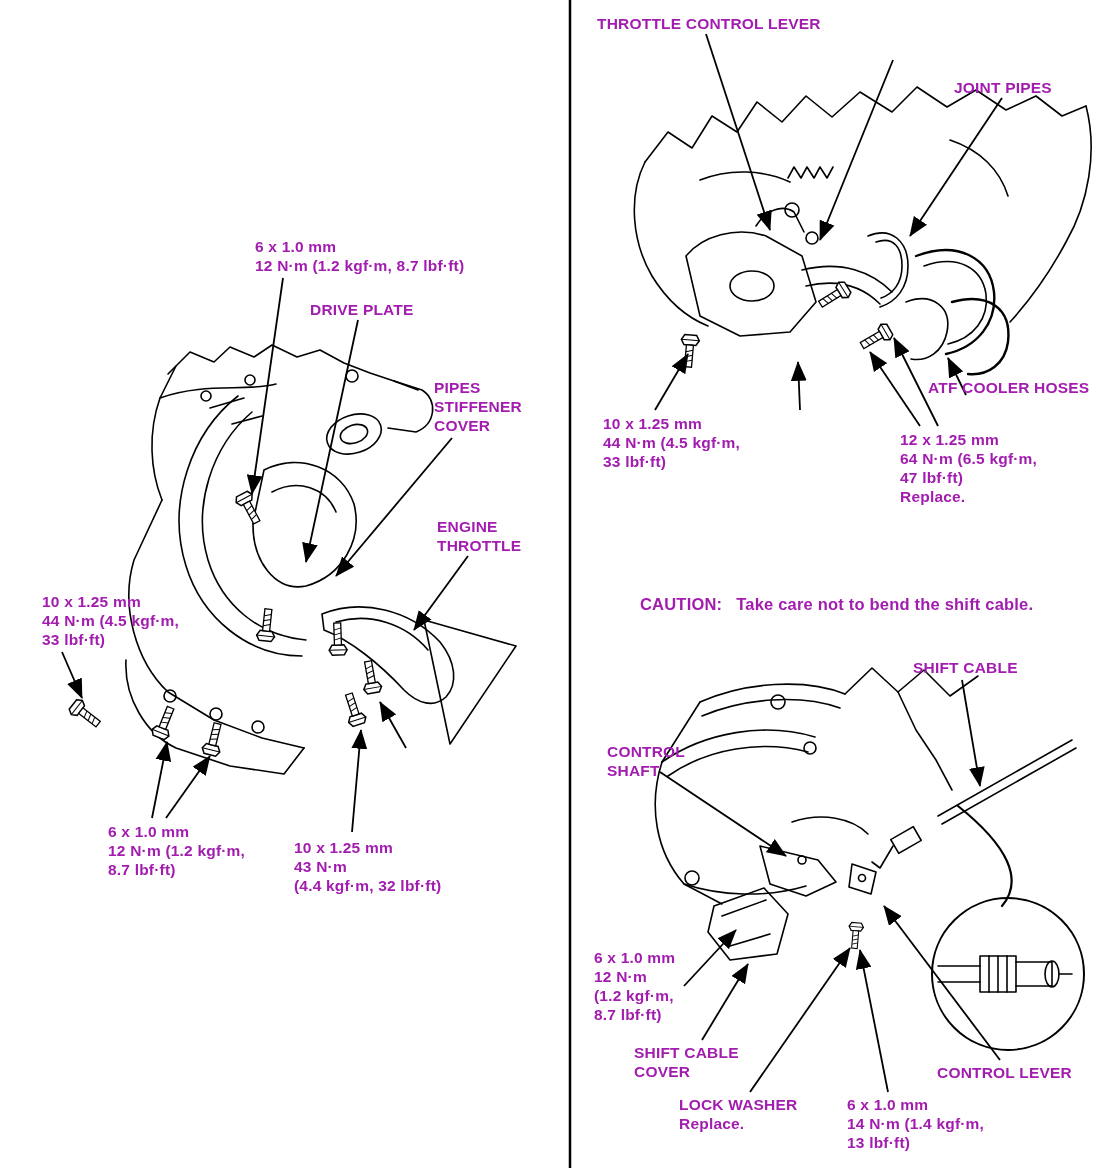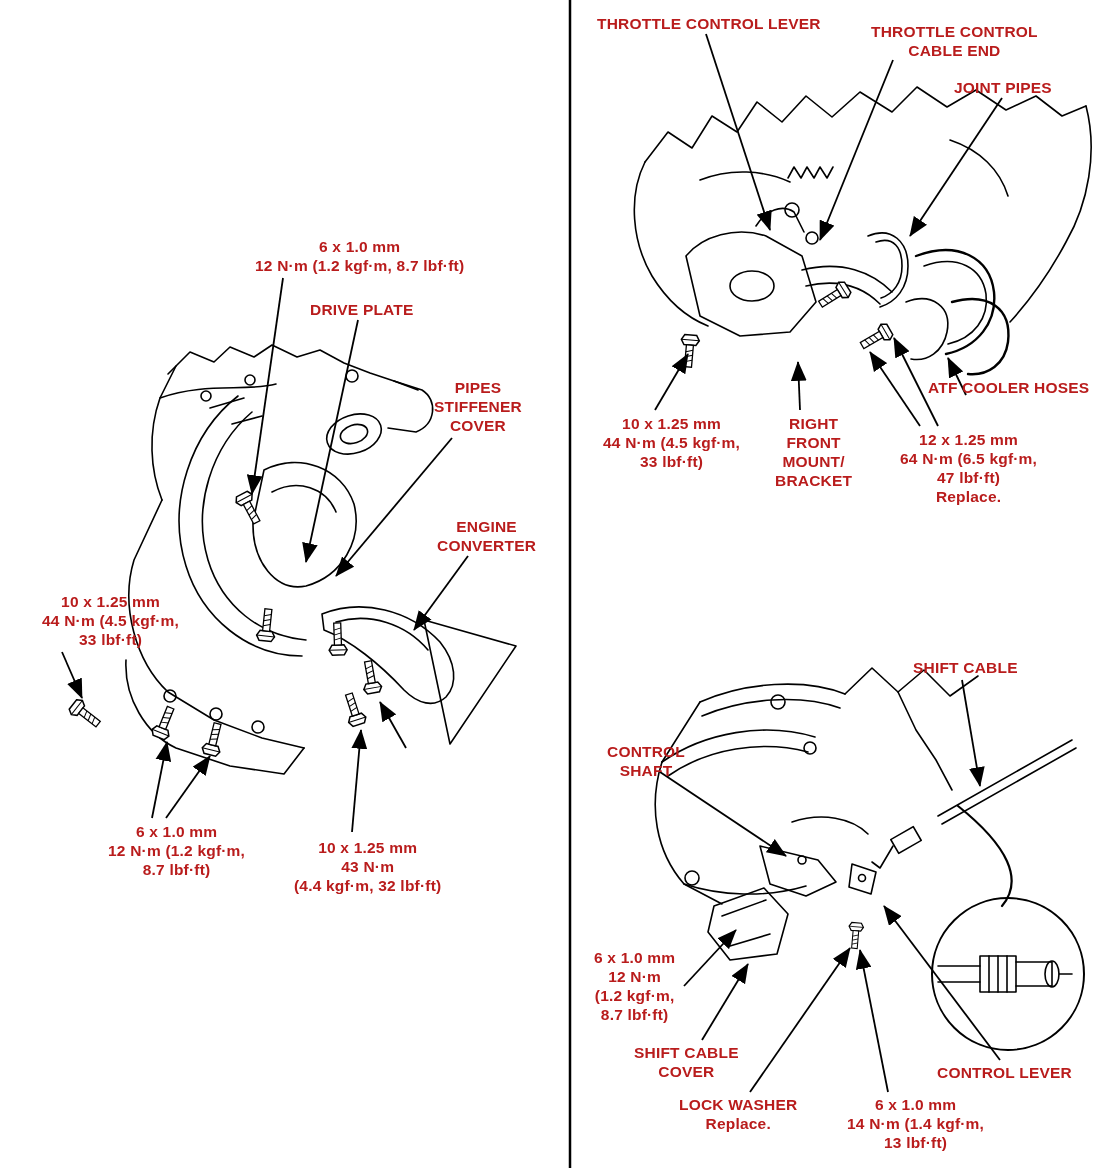--- a/index.html
+++ b/index.html
@@ -4,21 +4,21 @@
 <style>
   * { margin:0; padding:0; box-sizing:border-box; }
   html,body { background:#ffffff; }
   .canvas {
     position:relative; width:1120px; height:1168px; background:#fff; overflow:hidden;
     font-family:"Liberation Sans", sans-serif; color:#000;
   }
   .art { position:absolute; left:0; top:0; }
   .lbl {
     position:absolute; font-weight:bold; font-size:15.5px; line-height:19px;
-    letter-spacing:0.2px; white-space:nowrap; color:#b91c1c;text-align:center;
+    letter-spacing:0.2px; white-space:nowrap; color:#a21caf;
   }
   .lbl.big { font-size:16.5px; }
   .caution-gap { margin-left:14px; }
 </style>
 </head>
 <body>
 
 <div class="canvas">
 
   <svg class="art" width="1120" height="1168" viewBox="0 0 1120 1168">
@@ -186,21 +186,21 @@
   <div class="lbl" style="left:310px; top:300px">DRIVE PLATE</div>
 
   <div class="lbl" style="left:434px; top:378px">
     <div>PIPES</div>
     <div>STIFFENER</div>
     <div>COVER</div>
   </div>
 
   <div class="lbl" style="left:437px; top:517px">
     <div>ENGINE</div>
-    <div>CONVERTER</div>
+    <div>THROTTLE</div>
   </div>
 
   <div class="lbl" style="left:42px; top:592px">
     <div>10 x 1.25 mm</div>
     <div>44 N·m (4.5 kgf·m,</div>
     <div>33 lbf·ft)</div>
   </div>
 
 
   <div class="lbl" style="left:108px; top:822px">
@@ -211,49 +211,42 @@
 
   <div class="lbl" style="left:294px; top:838px">
     <div>10 x 1.25 mm</div>
     <div>43 N·m</div>
     <div>(4.4 kgf·m, 32 lbf·ft)</div>
   </div>
 
 
   <div class="lbl" style="left:597px; top:14px">THROTTLE CONTROL LEVER</div>
 
-  <div class="lbl" style="left:871px; top:22px">
-    <div>THROTTLE CONTROL</div>
-    <div>CABLE END</div>
-  </div>
 
   <div class="lbl" style="left:954px; top:78px">JOINT PIPES</div>
 
   <div class="lbl" style="left:603px; top:414px">
     <div>10 x 1.25 mm</div>
     <div>44 N·m (4.5 kgf·m,</div>
     <div>33 lbf·ft)</div>
   </div>
 
-  <div class="lbl" style="left:775px; top:414px">
-    <div>RIGHT</div>
-    <div>FRONT</div>
-    <div>MOUNT/</div>
-    <div>BRACKET</div>
-  </div>
 
   <div class="lbl" style="left:928px; top:378px">ATF COOLER HOSES</div>
 
   <div class="lbl" style="left:900px; top:430px">
     <div>12 x 1.25 mm</div>
     <div>64 N·m (6.5 kgf·m,</div>
     <div>47 lbf·ft)</div>
     <div>Replace.</div>
   </div>
 
+  <div class="lbl big" style="left:640px; top:595px">
+    <span>CAUTION:</span><span class="caution-gap">Take care not to bend the shift cable.</span>
+  </div>
 
   <div class="lbl" style="left:913px; top:658px">SHIFT CABLE</div>
 
   <div class="lbl" style="left:607px; top:742px">
     <div>CONTROL</div>
     <div>SHAFT</div>
   </div>
 
   <div class="lbl" style="left:594px; top:948px">
     <div>6 x 1.0 mm</div>

